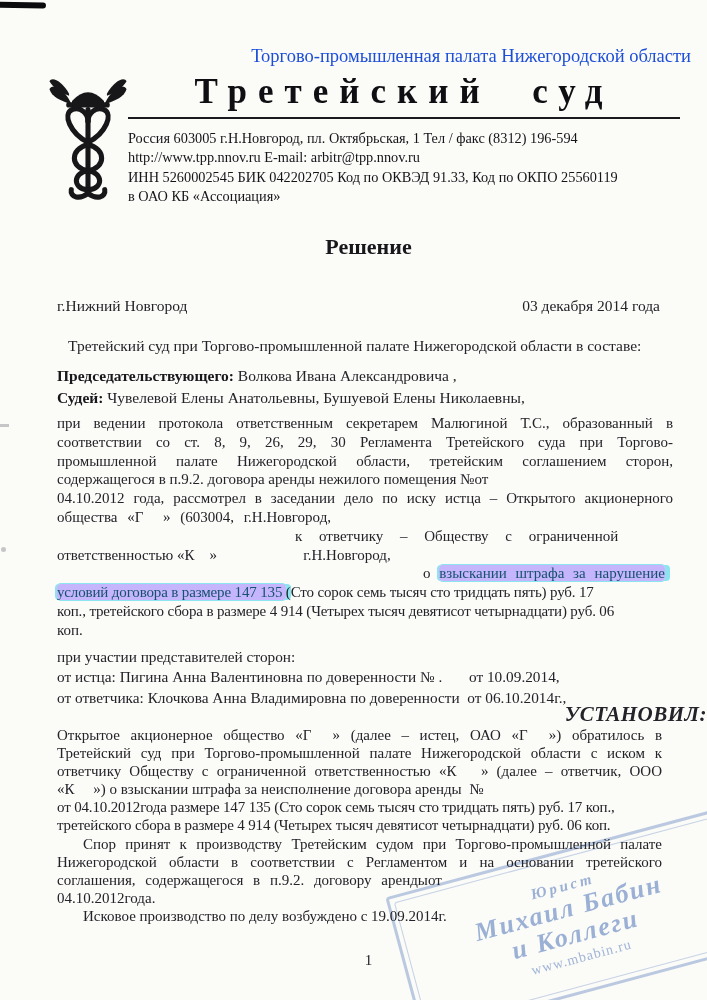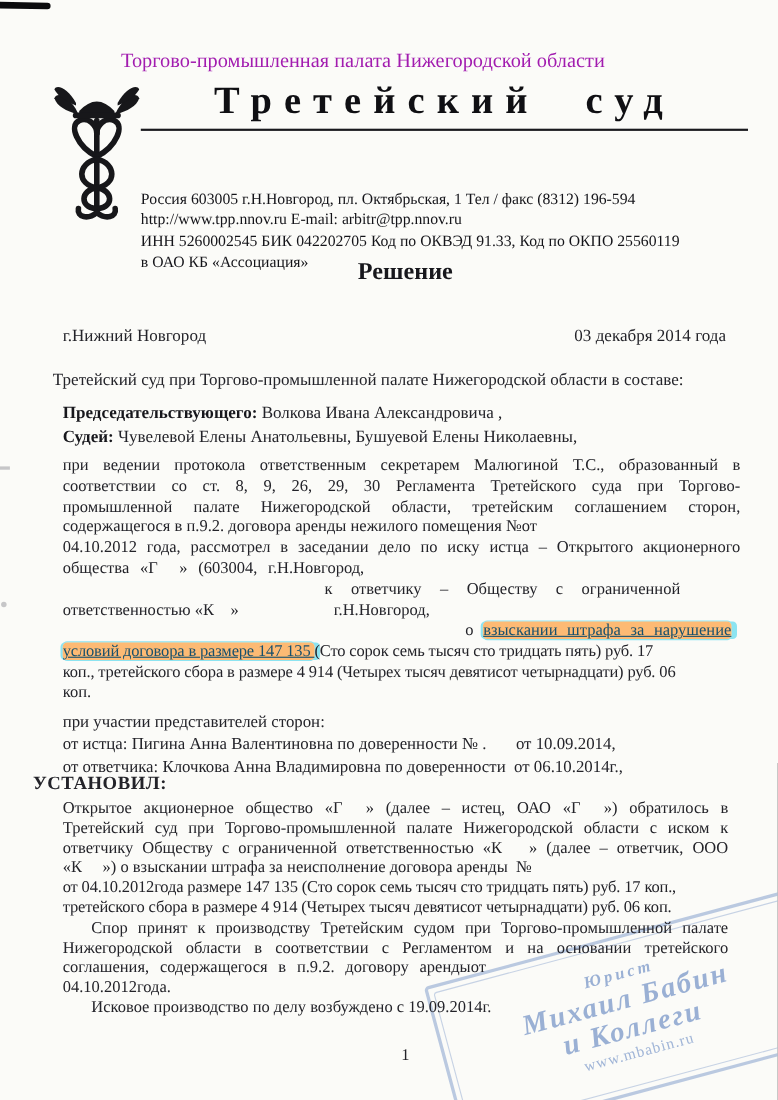--- a/index.html
+++ b/index.html
@@ -5,50 +5,50 @@
   html,body{margin:0;padding:0;background:#8e8e8e;}
   .page{position:relative;width:707px;height:1000px;margin:0 auto;background:#fbfbf8;
         overflow:hidden;font-family:"Liberation Serif","DejaVu Serif",serif;color:#232329;}
   .abs{position:absolute;z-index:1;}
 
   
   #corner-artifact{position:absolute;left:-10px;top:2px;width:56px;height:6px;background:#0b0b0d;
         border-radius:3px;transform:rotate(1deg);z-index:2;}
   .edge-mark{position:absolute;background:#9a9aa0;opacity:.55;z-index:2;}
   #logo{top:70px;left:48px;width:80px;height:152px;}
-  #org-name{top:46px;left:110px;right:16px;text-align:left;font-size:18.5px;color:#a21caf;}
+  #org-name{top:46px;left:110px;right:16px;text-align:right;font-size:18.5px;color:#1d4ed8;}
   #court-name{top:72px;left:128px;right:27px;text-align:center;font-size:35px;font-weight:bold;
         letter-spacing:11px;word-spacing:22px;color:#0f0f13;padding-bottom:5px;
         border-bottom:2.5px solid #1a1a1e;white-space:nowrap;overflow:hidden;}
-  #contacts{top:129px;left:128px;right:20px;font-size:14.3px;line-height:19.4px;color:#141419;margin-top:43px;}
+  #contacts{top:129px;left:128px;right:20px;font-size:14.3px;line-height:19.4px;color:#141419;}
   .u{}
 
   
   #decision-title{top:234px;left:0;right:0;padding-left:30px;text-align:center;
         font-size:22px;font-weight:bold;color:#17171c;}
   #meta-row{top:297px;left:57px;right:47px;display:flex;justify-content:space-between;font-size:15.5px;}
-  #comp-intro{top:337px;left:48px;right:45px;font-size:15.5px;}
+  #comp-intro{top:337px;left:68px;right:45px;font-size:15.5px;}
   #composition{top:365px;left:57px;right:45px;font-size:15.5px;line-height:21.5px;}
   #p1{top:414px;left:57px;right:34px;font-size:15px;line-height:18.8px;}
   #parties{top:647px;left:57px;right:45px;font-size:15.3px;line-height:20.4px;}
-  #ustanovil{top:702px;left:0;right:0;padding-left:30px;text-align:left;
-        font-size:17px;font-weight:bold;letter-spacing:.5px;}
+  #ustanovil{top:702px;left:0;right:0;padding-left:30px;text-align:right;
+        font-size:21px;font-weight:bold;letter-spacing:.5px;font-style:italic;}
   #p2{top:726px;left:57px;right:45px;font-size:15px;line-height:18.1px;}
   #page-num{top:952px;left:0;right:0;padding-left:30px;text-align:center;font-size:15px;}
 
   .j{text-align:justify;text-align-last:justify;}
   .nw{white-space:nowrap;}
   .tight{letter-spacing:-0.15px;}
   .ind{text-indent:26px;}
   .between{display:flex;}
   .ws6{word-spacing:6px;}
   .l7{margin-left:238px;word-spacing:13px;}
   .l9{margin-left:366px;word-spacing:5px;}
-  .hl{background:#fdba74;color:#17506d;border-radius:4px;
-      box-shadow:5px 0 0 #8ce4f1,-2px 0 0 #8ce4f1,0 -1px 0 #8ce4f1,0 1px 0 #8ce4f1;text-decoration:underline;}
+  .hl{background:#c4b5fd;color:#17506d;border-radius:4px;
+      box-shadow:5px 0 0 #8ce4f1,-2px 0 0 #8ce4f1,0 -1px 0 #8ce4f1,0 1px 0 #8ce4f1;}
   b.lbl{color:#17171c;}
 
   
   #stamp{position:absolute;left:398px;top:850px;width:342px;height:138px;transform:rotate(-15deg);
         border:3px solid rgba(146,170,210,.62);border-radius:4px;z-index:0;
         display:flex;flex-direction:column;align-items:center;justify-content:center;
         color:rgba(136,162,206,.85);}
   #stamp::after{content:"";position:absolute;inset:4px;border:1.5px solid rgba(146,170,210,.5);border-radius:3px;}
   .stamp-small{font-size:15px;font-style:italic;font-weight:bold;letter-spacing:3px;}
   .stamp-big{font-size:26px;font-style:italic;font-weight:bold;letter-spacing:2px;line-height:27px;}

